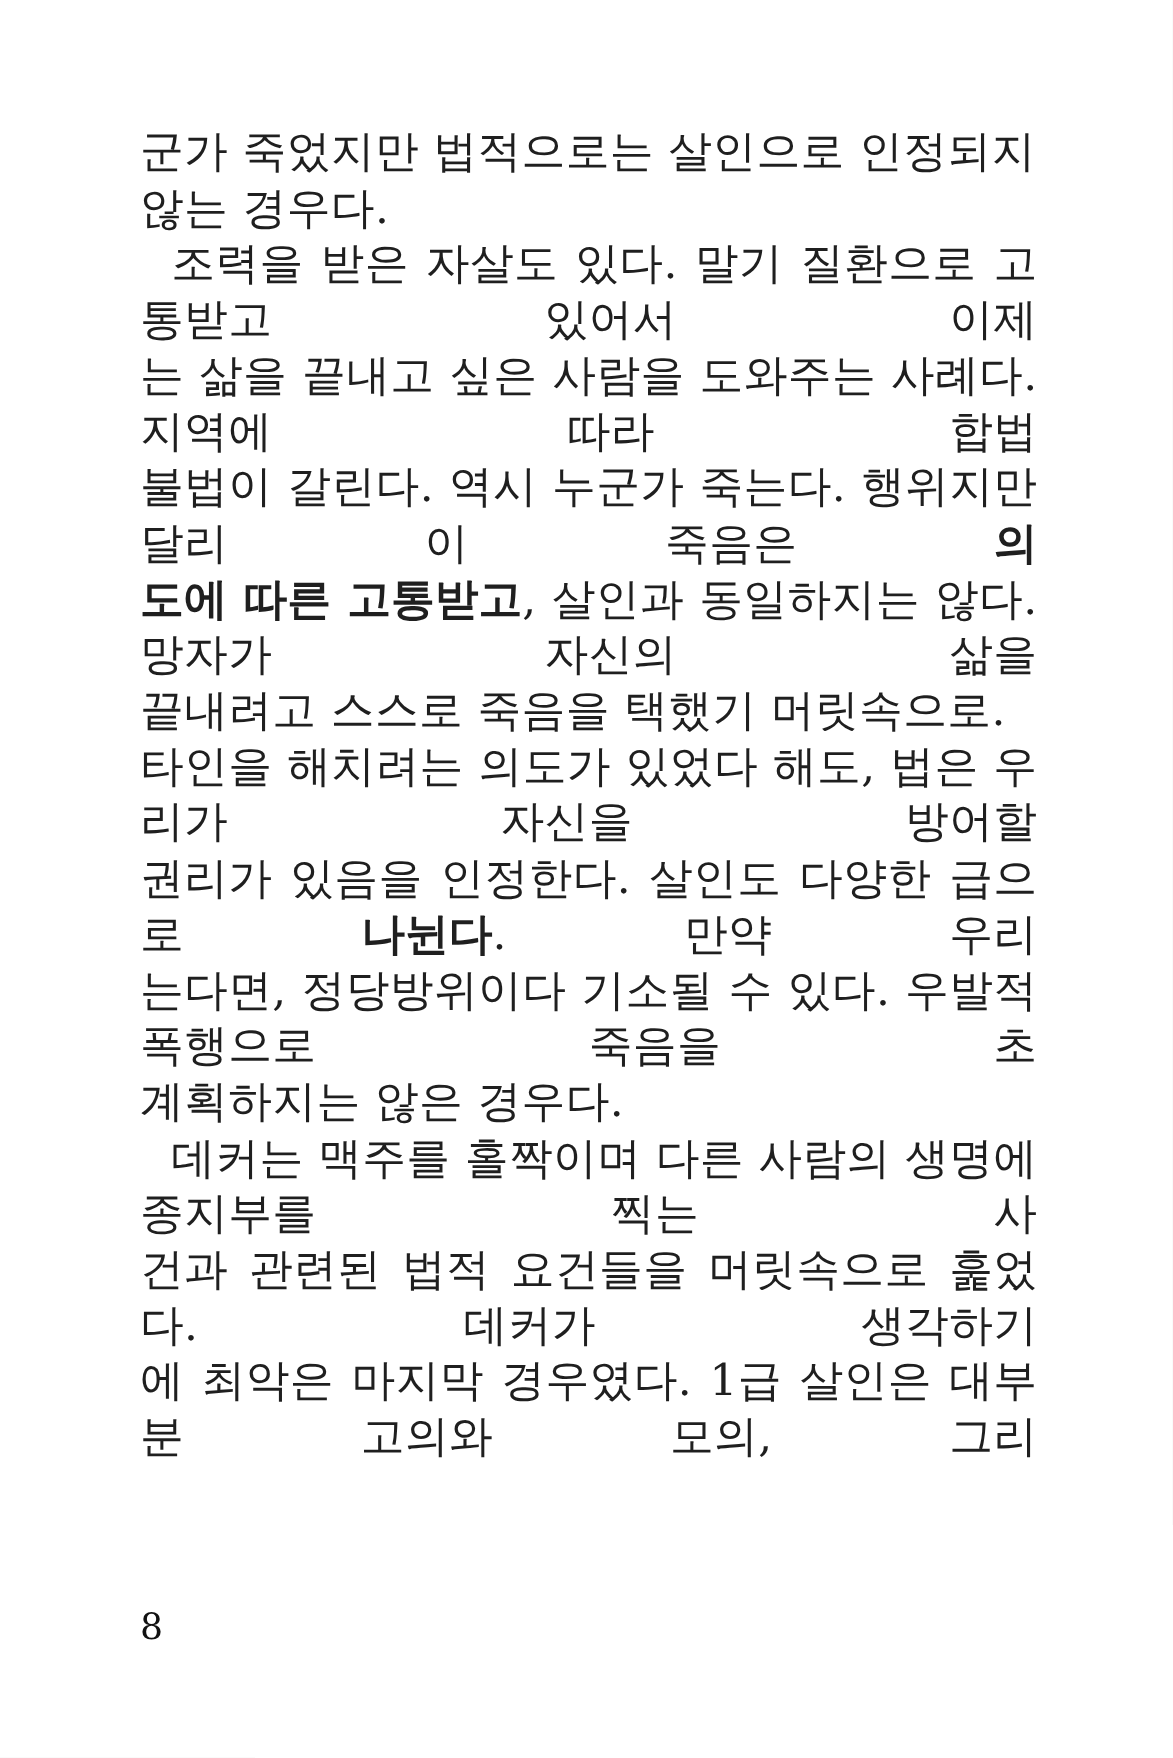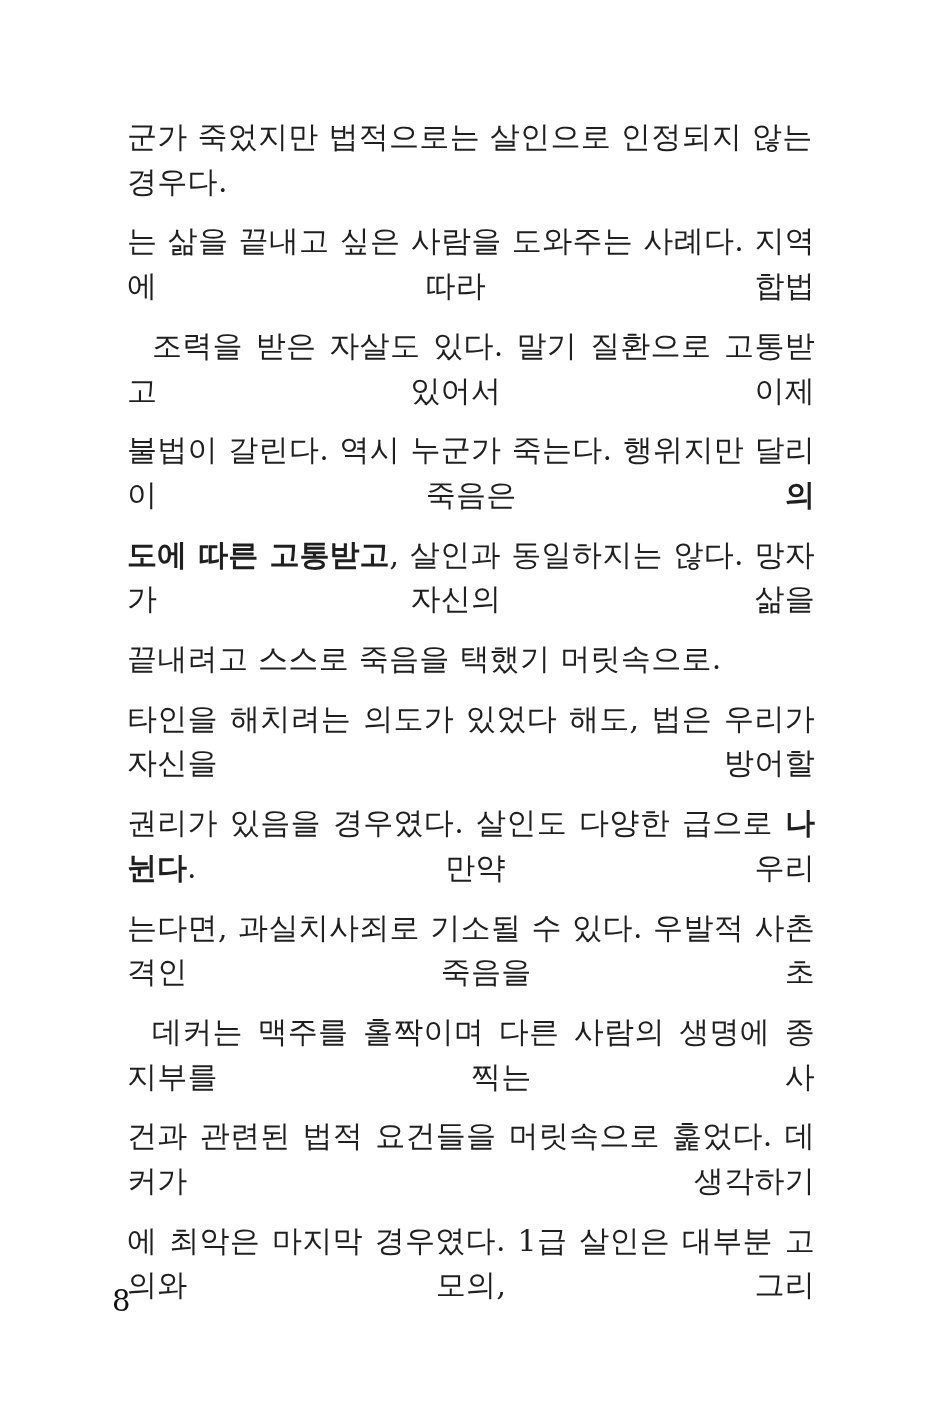--- a/index.html
+++ b/index.html
@@ -14,22 +14,22 @@
     font-family: "DejaVu Serif", "Liberation Serif", serif;
     color: #1f1f1f;
   }
   .text-block {
     position: absolute;
     left: 112px;
     top: 100px;
     width: 718px;
   }
   .line {
-    margin: 15px;
-    font-size: 30px;
+    margin: 0;
+    font-size: 35px;
     line-height: 44.7px;
     letter-spacing: 0.3px;
     text-align: justify;
     text-align-last: justify;
     white-space: normal;
   }
   .line.last {
     text-align: left;
     text-align-last: left;
   }
@@ -50,26 +50,27 @@
     line-height: 34px;
     color: #111111;
   }
 </style>
 </head>
 <body>
 
 <div class="page">
   <div class="text-block">
       <p class="line last"><span class="seg">군가 죽었지만 법적으로는 살인으로 인정되지 않는 경우다.</span></p>
+      <p class="line indent"><span class="seg">조력을 받은 자살도 있다. 말기 질환으로 고통받고 있어서 이제</span></p>
       <p class="line"><span class="seg">는 삶을 끝내고 싶은 사람을 도와주는 사례다. 지역에 따라 합법</span></p>
-      <p class="line indent"><span class="seg">조력을 받은 자살도 있다. 말기 질환으로 고통받고 있어서 이제</span></p>
       <p class="line"><span class="seg">불법이 갈린다. 역시 누군가 죽는다. 행위지만 달리 이 죽음은 </span><span class="seg bold">의</span></p>
       <p class="line"><span class="seg bold">도에 따른 고통받고</span><span class="seg">, 살인과 동일하지는 않다. 망자가 자신의 삶을</span></p>
       <p class="line last"><span class="seg">끝내려고 스스로 죽음을 택했기 머릿속으로.</span></p>
       <p class="line"><span class="seg">타인을 해치려는 의도가 있었다 해도, 법은 우리가 자신을 방어할</span></p>
-      <p class="line"><span class="seg">권리가 있음을 경우였다. 살인도 다양한 급으로 </span><span class="seg bold">나뉜다</span><span class="seg">. 만약 우리</span></p>
-      <p class="line"><span class="seg">는다면, 과실치사죄로 기소될 수 있다. 우발적 사촌격인 죽음을 초</span></p>
+      <p class="line"><span class="seg">권리가 있음을 인정한다. 살인도 다양한 급으로 </span><span class="seg bold">나뉜다</span><span class="seg">. 만약 우리</span></p>
+      <p class="line"><span class="seg">는다면, 정당방위이다 기소될 수 있다. 우발적 폭행으로 죽음을 초</span></p>
+      <p class="line last"><span class="seg">계획하지는 않은 경우다.</span></p>
       <p class="line indent"><span class="seg">데커는 맥주를 홀짝이며 다른 사람의 생명에 종지부를 찍는 사</span></p>
       <p class="line"><span class="seg">건과 관련된 법적 요건들을 머릿속으로 훑었다. 데커가 생각하기</span></p>
       <p class="line"><span class="seg">에 최악은 마지막 경우였다. 1급 살인은 대부분 고의와 모의, 그리</span></p>
     </div>
   <div class="page-number">8</div>
 </div>
 
 </body></html>

